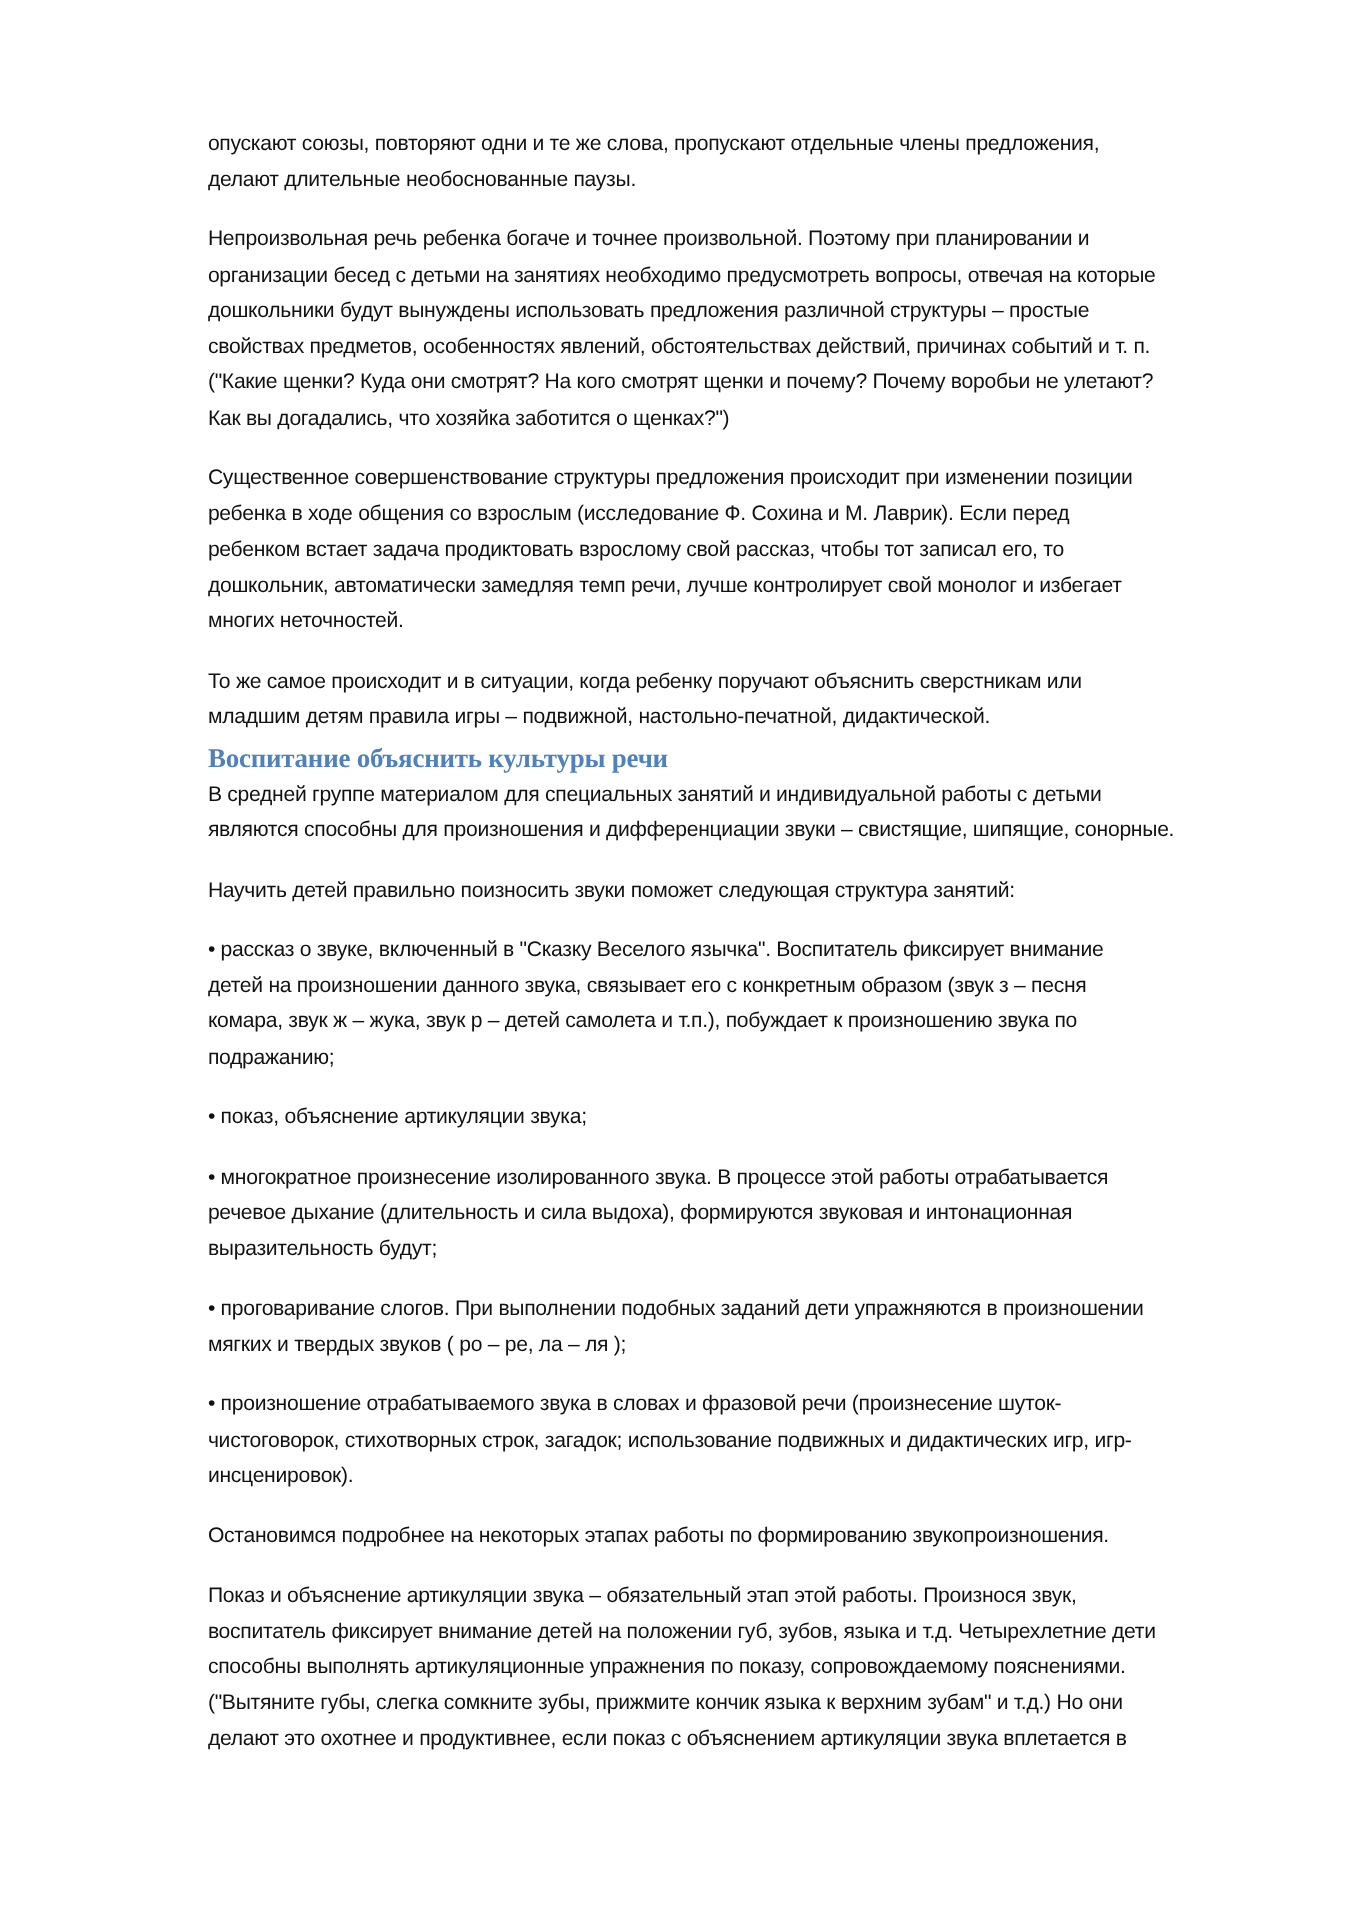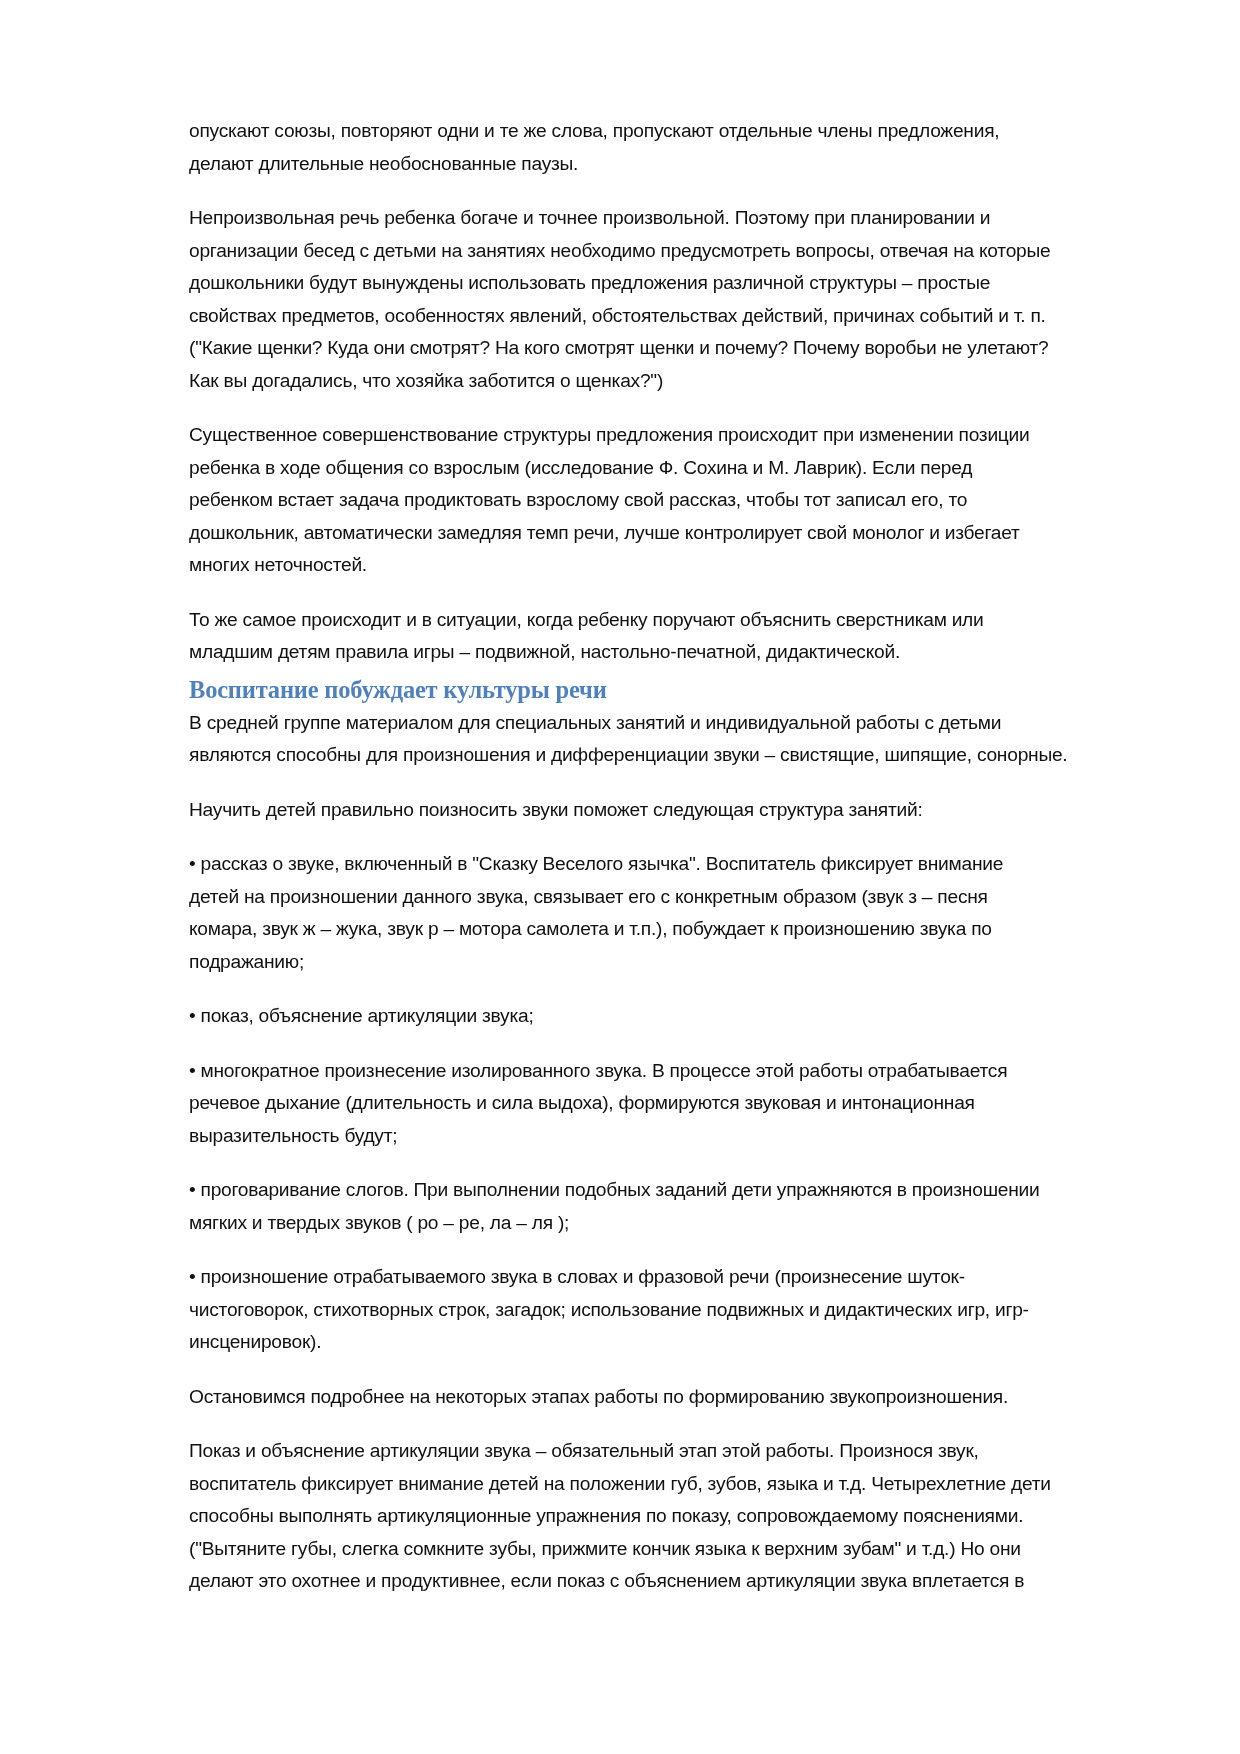--- a/index.html
+++ b/index.html
@@ -68,35 +68,35 @@
     <div class="line">ребенком встает задача продиктовать взрослому свой рассказ, чтобы тот записал его, то</div>
     <div class="line">дошкольник, автоматически замедляя темп речи, лучше контролирует свой монолог и избегает</div>
     <div class="line">многих неточностей.</div>
   </div>
 
   <div class="para tight">
     <div class="line">То же самое происходит и в ситуации, когда ребенку поручают объяснить сверстникам или</div>
     <div class="line">младшим детям правила игры – подвижной, настольно-печатной, дидактической.</div>
   </div>
 
-  <div class="heading">Воспитание побуждает культуры речи</div>
+  <div class="heading">Воспитание объяснить культуры речи</div>
 
   <div class="para">
     <div class="line">В средней группе материалом для специальных занятий и индивидуальной работы с детьми</div>
     <div class="line">являются способны для произношения и дифференциации звуки – свистящие, шипящие, сонорные.</div>
   </div>
 
   <div class="para">
     <div class="line">Научить детей правильно поизносить звуки поможет следующая структура занятий:</div>
   </div>
 
   <div class="para">
     <div class="line">• рассказ о звуке, включенный в "Сказку Веселого язычка". Воспитатель фиксирует внимание</div>
     <div class="line">детей на произношении данного звука, связывает его с конкретным образом (звук з – песня</div>
-    <div class="line">комара, звук ж – жука, звук р – мотора самолета и т.п.), побуждает к произношению звука по</div>
+    <div class="line">комара, звук ж – жука, звук р – детей самолета и т.п.), побуждает к произношению звука по</div>
     <div class="line">подражанию;</div>
   </div>
 
   <div class="para">
     <div class="line">• показ, объяснение артикуляции звука;</div>
   </div>
 
   <div class="para">
     <div class="line">• многократное произнесение изолированного звука. В процессе этой работы отрабатывается</div>
     <div class="line">речевое дыхание (длительность и сила выдоха), формируются звуковая и интонационная</div>

